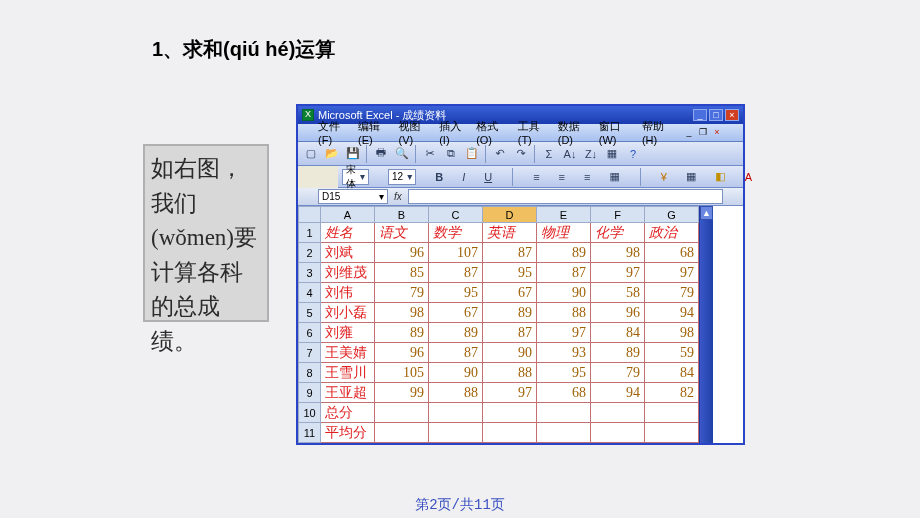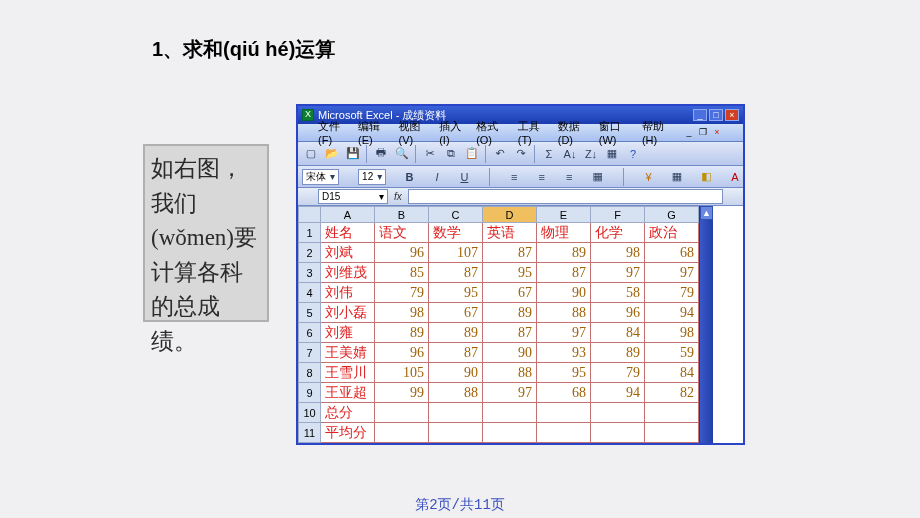--- a/index.html
+++ b/index.html
@@ -87,20 +87,21 @@
     display:flex; align-items:center; justify-content:center;
     font-size:11px; color:#304060;
   }
   .tsep { width:2px; height:18px; border-left:1px solid #8098c8; margin:0 1px;}
   .fmtbar {
     height: 22px;
     background: linear-gradient(#e0e8f8,#b8c8ec);
     border-bottom:1px solid #708bc8;
     display:flex; align-items:center; padding:8px 4px; gap:19px;
     font-size:11px;
+    margin-left:40px;
   }
   .combo {
     height:16px; background:#fff; border:1px solid #7a90c0;
     display:flex; align-items:center; padding:0 3px; font-size:10px;
     color:#000;
   }
   .combo .dd { margin-left:4px; color:#304060;}
   .namebox-row {
     height:18px;
     background: linear-gradient(#e8eef8,#c8d4ec);
@@ -162,21 +163,21 @@
     position:absolute;
     bottom:4px;
     left:0; right:0;
     text-align:center;
     font-size:14px;
     color:#3a50c0;
     font-family:Liberation Mono, monospace;
   }
   .colA{width:54px;} .colB{width:54px;} .colC{width:54px;}
   .colD{width:54px;} .colE{width:54px;} .colF{width:54px;} .colG{width:54px;}
-  .hdr-row td{ font-weight:normal;}
+  .hdr-row td{ font-style:italic; font-weight:normal;}
 </style>
 </head>
 <body>
 
 <div class="page-title">1、求和(qiú hé)运算</div>
 
 <div class="side-note">如右图，我们(wǒmen)要计算各科的总成绩。</div>
 
 <div class="excel-window">
   <div class="titlebar">

